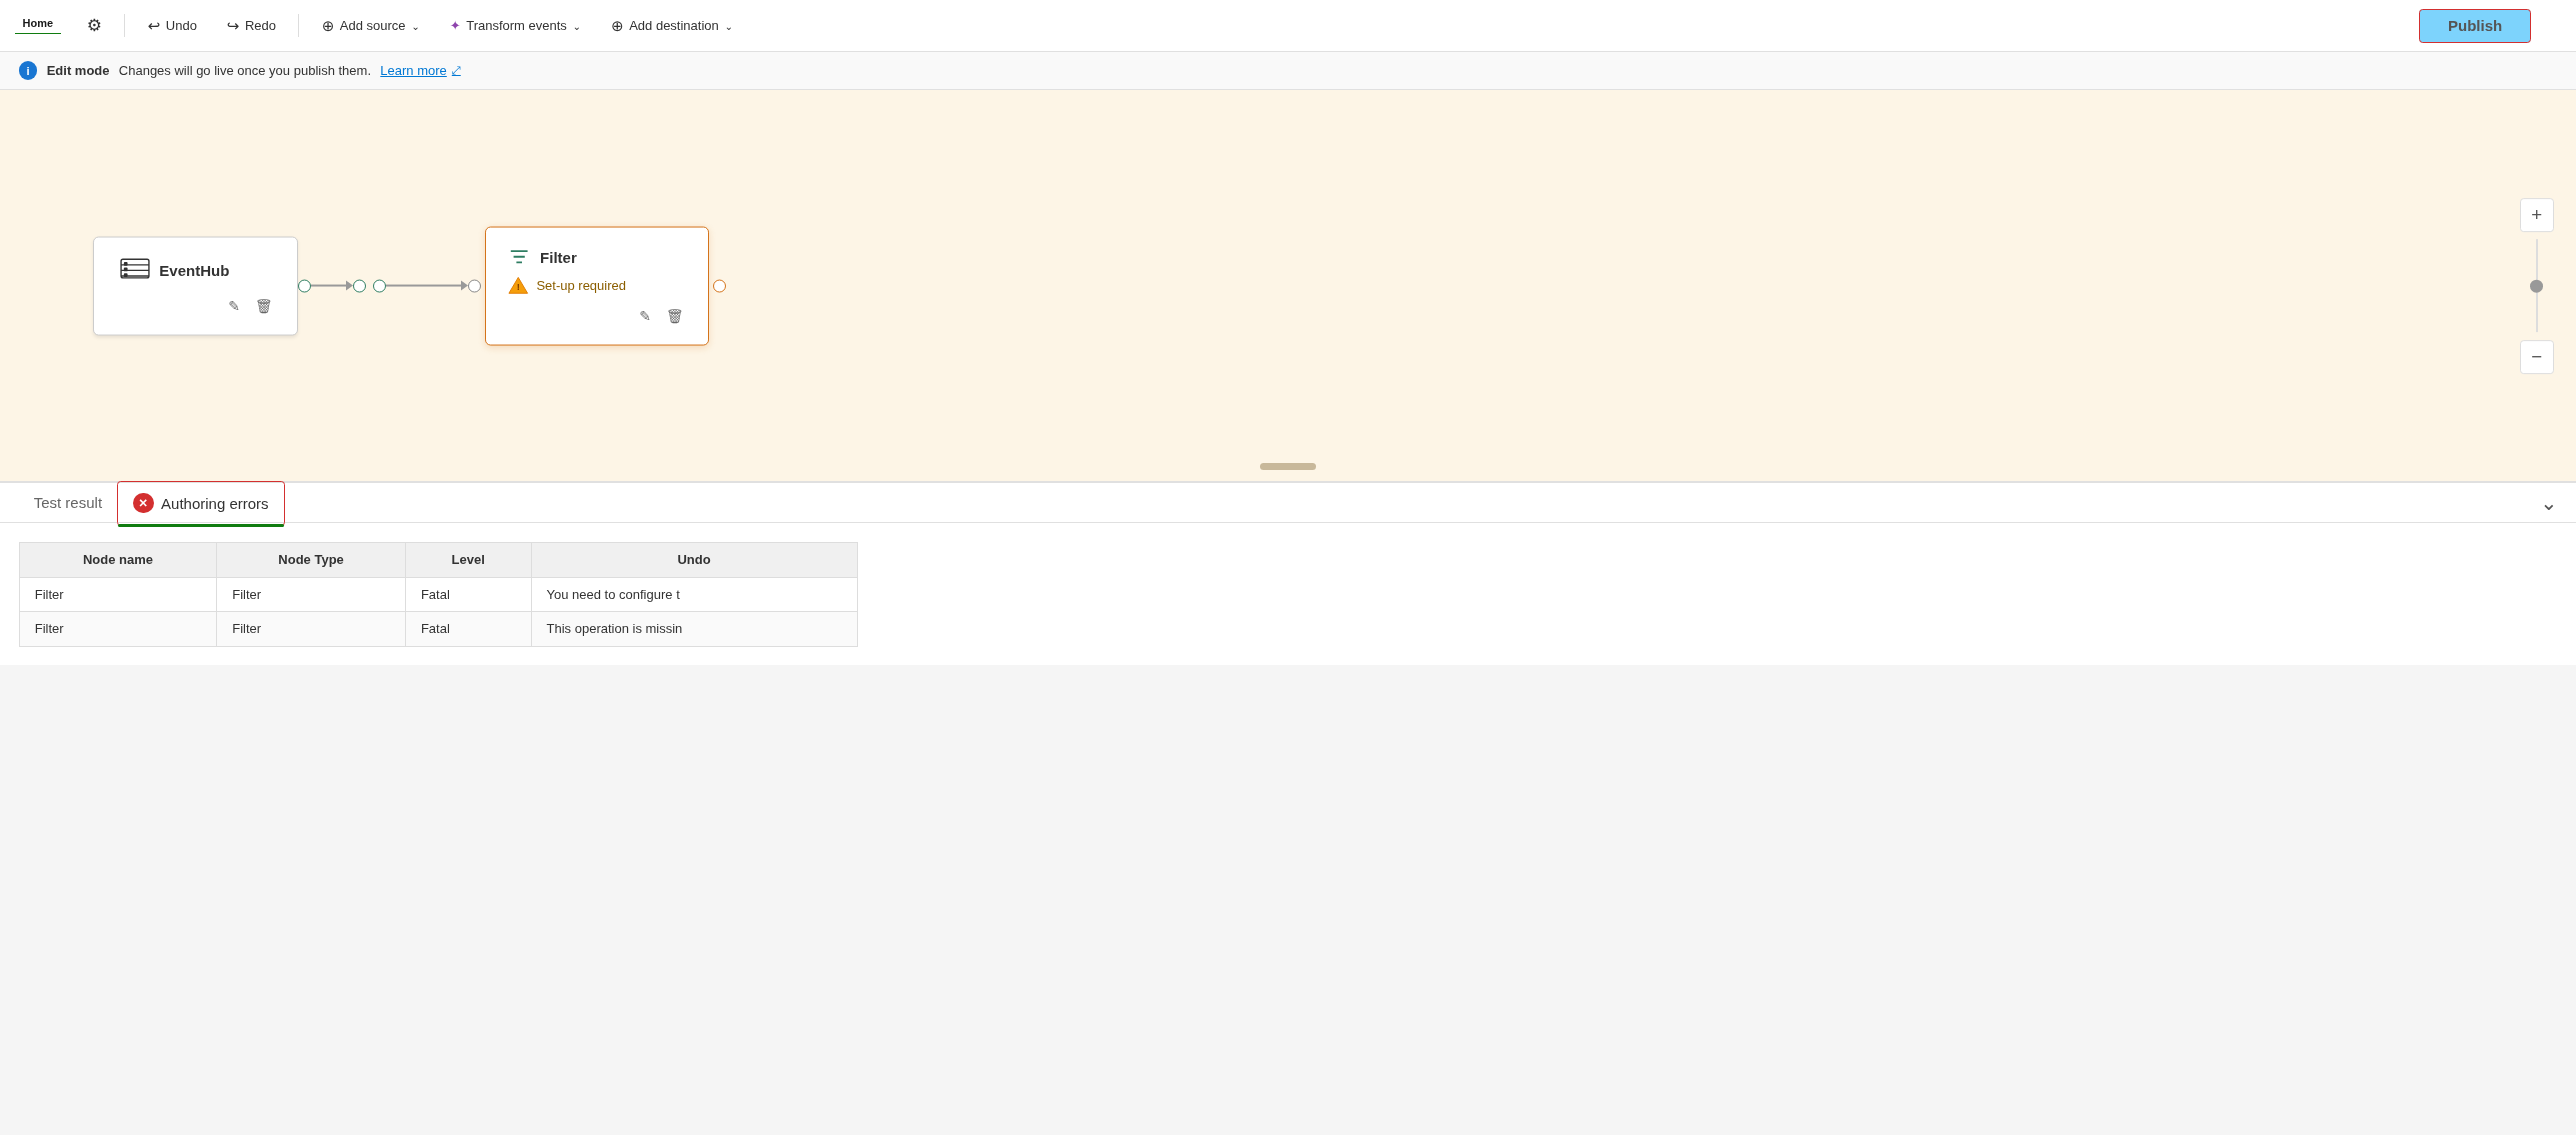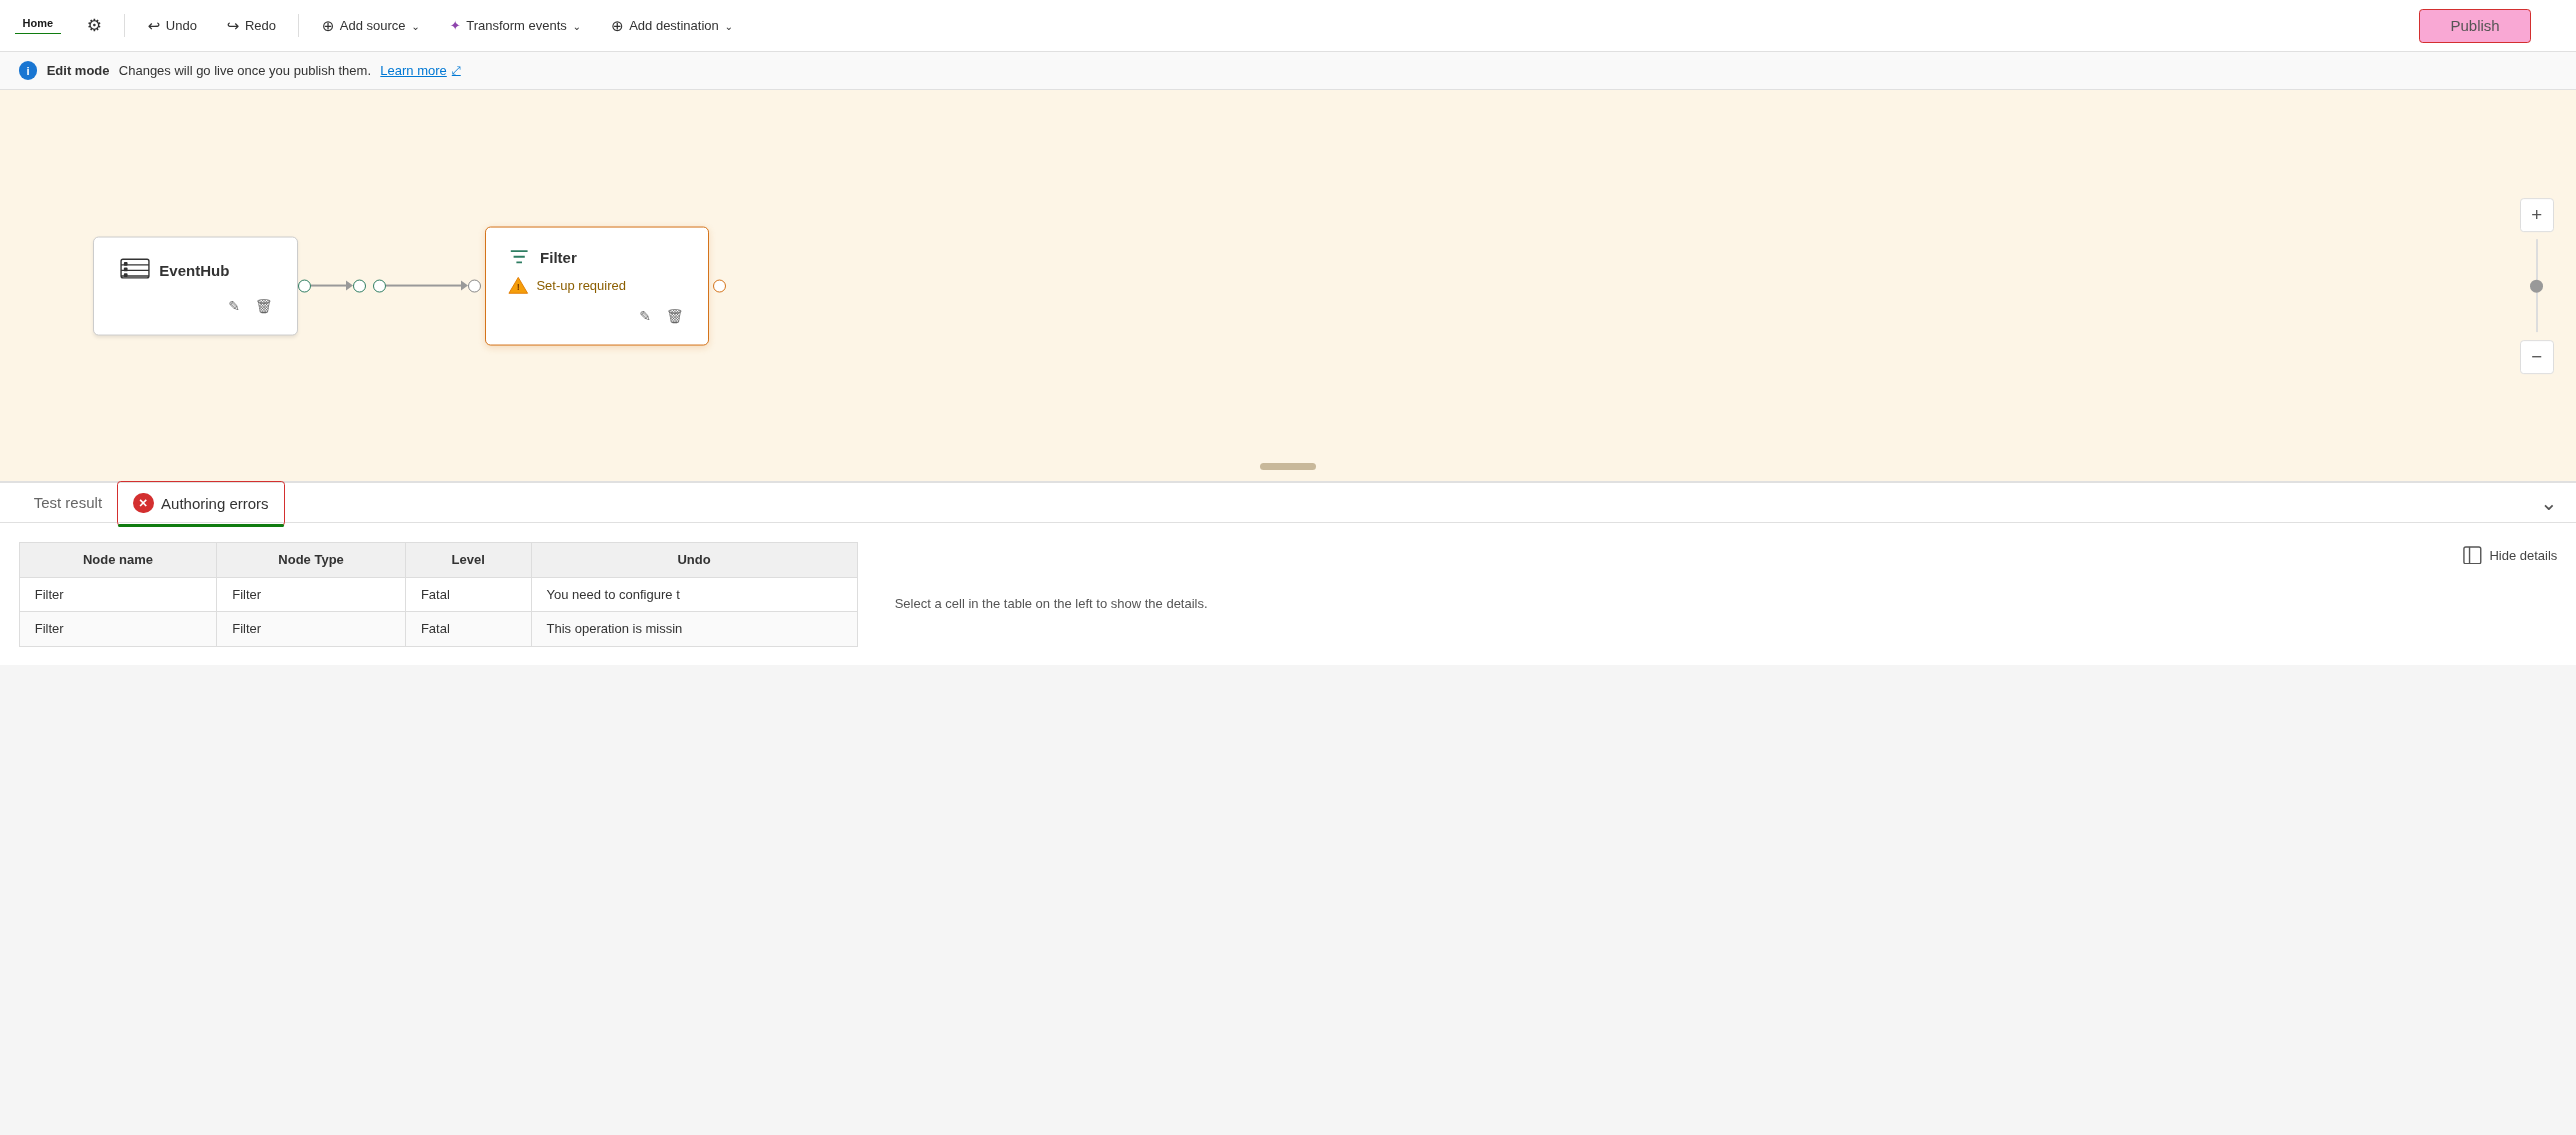--- a/index.html
+++ b/index.html
@@ -39,22 +39,22 @@
     .toolbar-divider {
       width: 0.9px;
       height: 22.4px;
       background: #ddd;
       margin: 0 3.7px;
     }
     .publish-btn {
       margin-left: auto;
       padding: 7.5px 26px;
       font-size: 15px;
-      font-weight: 400;
-      background: #f9a8d4;
+      font-weight: 700;
+      background: #7dd3fc;
       border: 1.9px solid #d32f2f;
       color: #555;
       border-radius: 3.7px;
       cursor: pointer;
       min-width: 112px;
     }
 
     
     .edit-mode-bar {
       display: flex;
@@ -509,27 +509,15 @@
         </tr>
         <tr class="table-row">
           <td>Filter</td>
           <td>Filter</td>
           <td>Fatal</td>
           <td>This operation is missin</td>
         </tr>
       </tbody>
     </table>
 
-    <div class="details-panel">
-      <div style="display:flex; justify-content:flex-end; margin-bottom: 15px;">
-        <button class="hide-details-btn">
-          <svg width="18.7" height="18.7" viewBox="0 0 20 20" fill="none">
-            <rect x="1" y="1" width="18" height="18" rx="2" stroke="#555" stroke-width="1.5" fill="none"></rect>
-            <line x1="7" y1="1" x2="7" y2="19" stroke="#555" stroke-width="1.5"></line>
-          </svg>
-          <span>Hide details</span>
-        </button>
-      </div>
-      <p style="color: #555; font-size: 13px; max-width: 317px; line-height: 1.5;">Select a cell in the table on the left to show the details.</p>
-    </div>
   </div>
 </div>
 
 
 </body></html>

